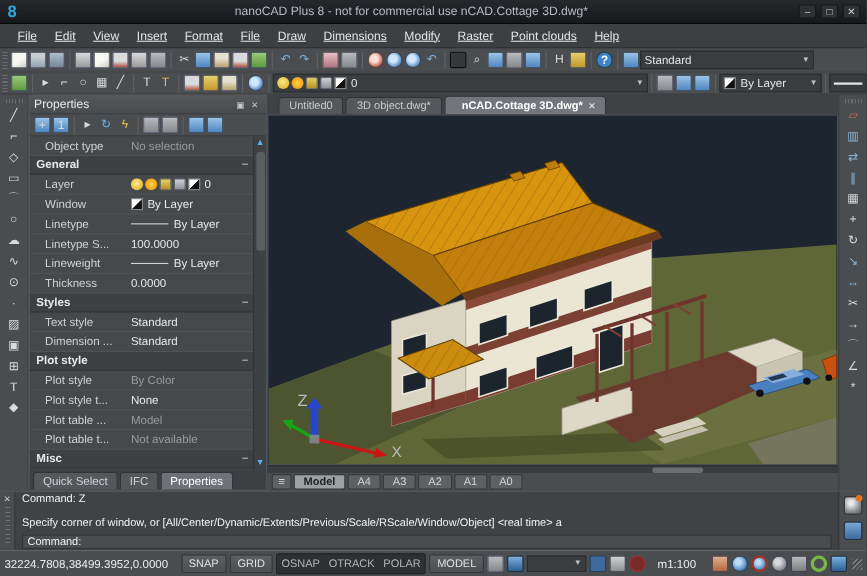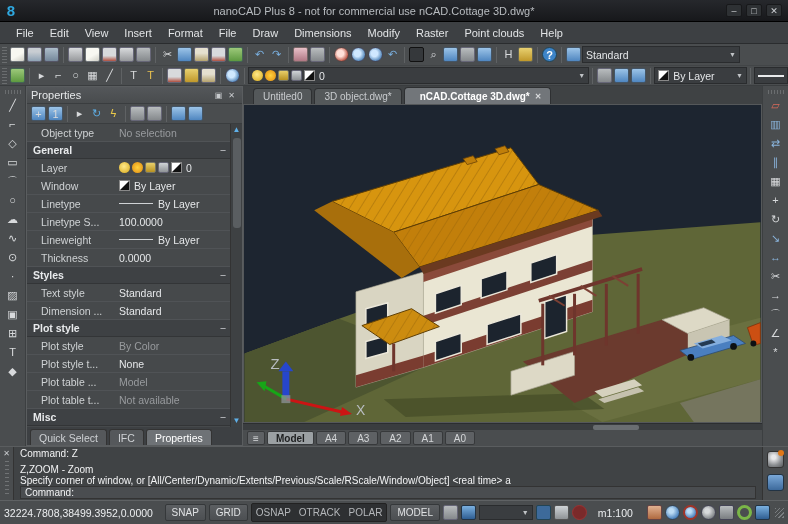--- a/index.html
+++ b/index.html
@@ -7,21 +7,21 @@
   #app{position:relative;width:788px;height:524px;background:#4a4d4f;overflow:hidden;color:#dcdee0;font-size:11px;}
 
   
   .titlebar{position:absolute;left:0;top:0;width:788px;height:22px;background:linear-gradient(#26282c,#17181b);display:flex;align-items:center;border-bottom:1px solid #000;}
   .logo8{width:22px;text-align:center;font-size:15px;font-weight:bold;color:#2fa8e0;}
   .wtitle{flex:1;text-align:center;color:#b8bcc0;font-size:11px;}
   .winbtns{display:flex;gap:4px;margin-right:6px;}
   .winbtn{width:16px;height:13px;text-align:center;line-height:12px;font-size:9px;color:#cfd2d5;background:#2e3134;border:1px solid #17181a;border-radius:2px;}
 
   
-  .menubar{position:absolute;left:0;top:22px;width:788px;height:22px;background:#3d4043;display:flex;align-items:center;border-bottom:1px solid #2a2c2e;padding-left:8px;}
+  .menubar{position:absolute;left:0;top:22px;width:788px;height:22px;background:#3d4043;display:flex;align-items:center;border-bottom:1px solid #2a2c2e;padding-left:8px;text-decoration:underline;}
   .menu-item{padding:3px 8px;color:#e2e4e6;font-size:11px;border-radius:2px;}
 
   
   .tbrow{position:absolute;left:0;width:788px;display:flex;align-items:center;background:#4a4d4f;}
   .tb1{top:44px;height:22px;border-bottom:1px solid #424547;}
   .tb2{top:66px;height:20px;border-bottom:1px solid #3a3d3f;}
   .ic{width:15px;height:15px;margin:0 1px;border-radius:2px;flex:none;}
   .gi{width:15px;height:15px;margin:0 1px;border-radius:2px;flex:none;font-size:11px;line-height:15px;text-align:center;color:#d8dadc;}
   .sep{width:1px;height:16px;background:#5f6264;margin:0 3px;flex:none;}
   .grip{width:5px;height:16px;margin:0 2px;background:repeating-linear-gradient(#6a6d6f 0 1px,transparent 1px 3px);flex:none;}
@@ -537,21 +537,20 @@
   </div>
 
   <div class="cmd">
     <div class="cmd-strip">
       <span class="x">✕</span>
       <div class="dots"></div>
     </div>
     <div class="cmd-main">
       <div class="cmd-line">Command: Z</div>
       <div class="cmd-line"></div>
-      <div class="cmd-line">Z,ZOOM - Zoom</div>
       <div class="cmd-line">Specify corner of window, or [All/Center/Dynamic/Extents/Previous/Scale/RScale/Window/Object] &lt;real time&gt; a</div>
       <div class="cmd-prompt">
         <span>Command:</span>
       </div>
     </div>
     <div class="cmd-icons">
       <div class="cmdic ci-sphere"></div>
       <div class="cmdic ci-screens"></div>
     </div>
   </div>

